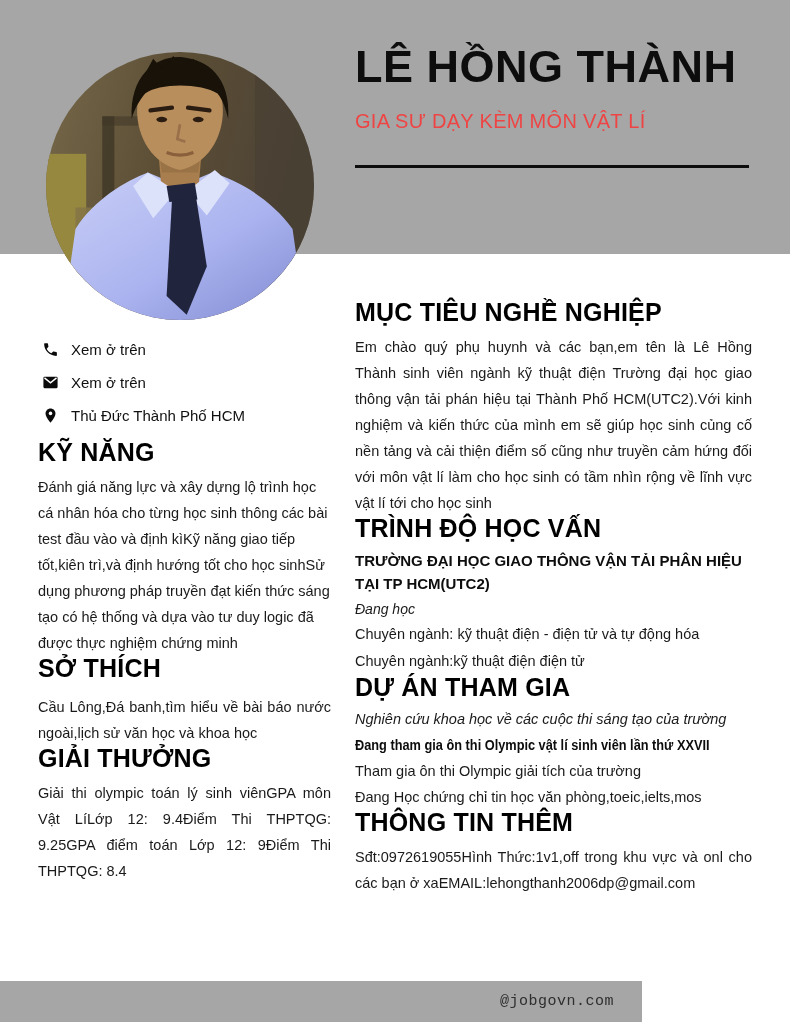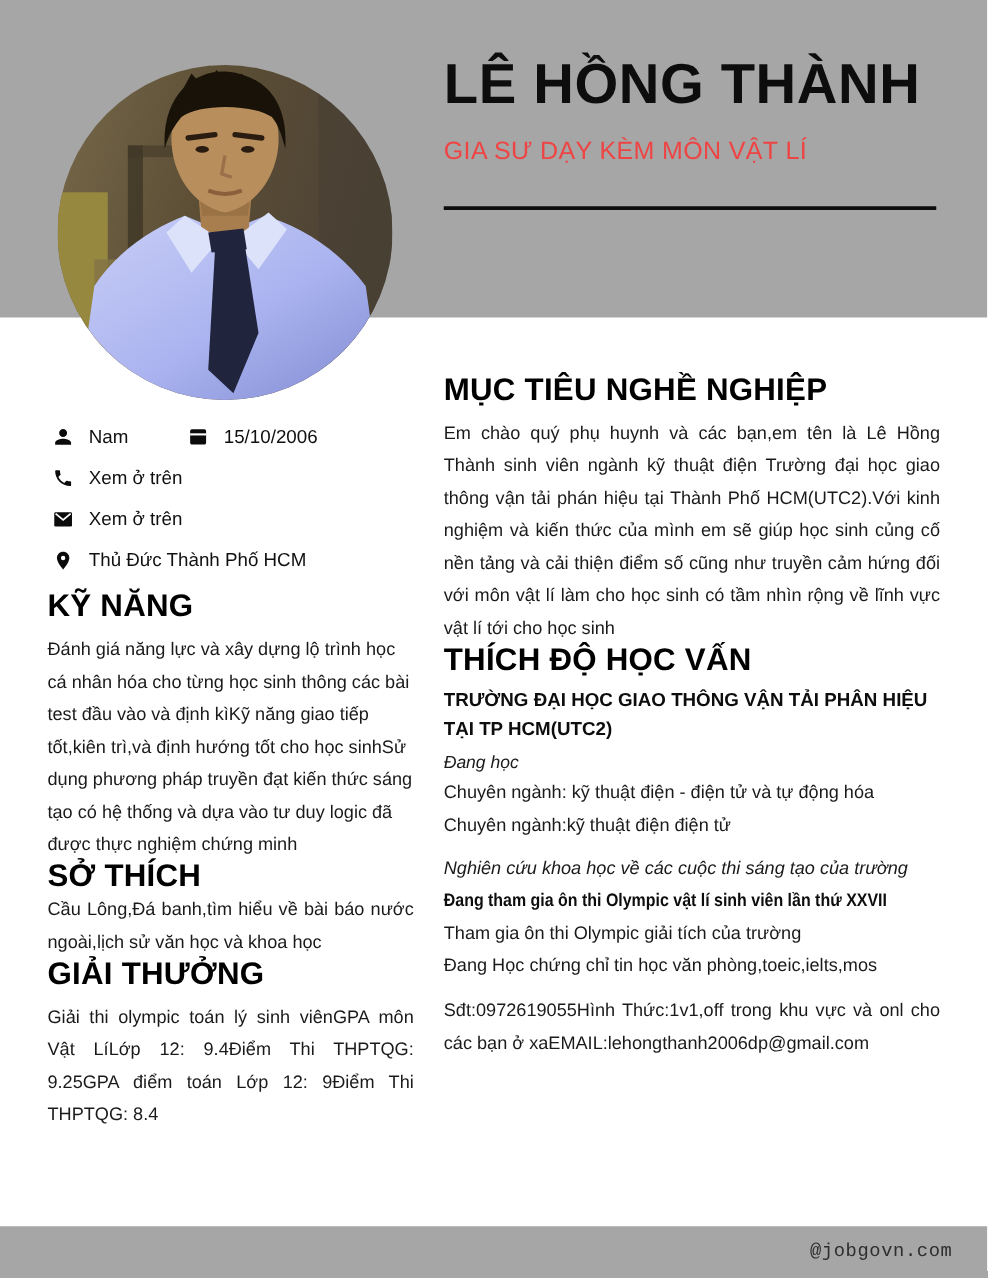--- a/index.html
+++ b/index.html
@@ -3,21 +3,21 @@
 <meta charset="utf-8">
 <title>CV</title>
 <style>
   html,body { margin:0; padding:0; background:#ffffff; }
   .page {
     position:relative; width:790px; height:1022px; background:#ffffff;
     font-family:"Liberation Sans", sans-serif; color:#111111; overflow:hidden;
   }
   .band-top { position:absolute; left:0; top:0; width:790px; height:254px; background:#a6a6a6; }
   .band-bottom {
-    position:absolute; left:0; top:981px; width:790px; height:41px; background:#a6a6a6;
+    position:absolute; left:0; top:981px; width:642px; height:41px; background:#a6a6a6;
     display:flex; align-items:center; justify-content:flex-end; box-sizing:border-box; padding-right:28px;
   }
   .footer-text { font-family:"Liberation Mono", monospace; font-size:15px; color:#2e2e2e; letter-spacing:0.5px; }
 
   .photo {
     position:absolute; left:46px; top:52px; width:268px; height:268px;
     border-radius:50%; overflow:hidden;
   }
   .photo svg { display:block; width:100%; height:100%; }
 
@@ -36,21 +36,21 @@
 
   h2.sec { margin:0; font-size:25px; line-height:24px; font-weight:bold; color:#000000; letter-spacing:0.2px; }
   .mt-skills   { margin-top:29px; }
   .mt-hobbies  { margin-top:16px; }
   .mt-awards   { margin-top:26px; }
   .mt-edu      { margin-top:22px; }
   .mt-proj     { margin-top:18px; }
   .mt-more     { margin-top:16px; }
 
   .body-text { margin:10px 0 0 0; font-size:14.5px; line-height:26px; color:#1a1a1a; }
-  .body-tight { margin-top:2px; }
+  .body-tight { margin-top:14px; }
   .justify { text-align:justify; }
 
   .school { margin:9px 0 0 0; font-size:15px; line-height:23px; font-weight:bold; color:#0d0d0d; }
   .status { margin:5px 0 0 0; font-size:14px; line-height:18px; font-style:italic; color:#1a1a1a; }
   .major  { margin:3px 0 0 0; font-size:14.5px; line-height:27px; color:#1a1a1a; }
   .major + .major { margin-top:0; }
 
   .proj-line { font-size:14.5px; line-height:26px; color:#1a1a1a; }
   .p-first { margin-top:7px; }
   .p-italic { font-style:italic; }
@@ -106,35 +106,20 @@
   </div>
 
   <div class="header-text">
     <h1 class="name">LÊ HỒNG THÀNH</h1>
     <div class="subtitle">GIA SƯ DẠY KÈM MÔN VẬT LÍ</div>
     <div class="rule"></div>
   </div>
 
   <div class="col-left">
 
-    <div class="crow">
-      <span class="cicon">
-        <svg viewBox="0 0 24 24">
-            <path d="M12 12c2.5 0 4.5-2 4.5-4.5S14.5 3 12 3 7.5 5 7.5 7.5 9.5 12 12 12zm0 2c-3 0-9 1.5-9 4.5V21h18v-2.5c0-3-6-4.5-9-4.5z"></path>
-          </svg>
-      </span>
-      <span class="gender-val">Nam</span>
-      <span class="cicon">
-        <svg viewBox="0 0 24 24">
-            <path d="M5 3.5h14c1.1 0 2 .9 2 2v13c0 1.1-.9 2-2 2H5c-1.1 0-2-.9-2-2v-13c0-1.1.9-2 2-2z"></path>
-            <rect x="3" y="8" width="18" height="2.4" fill="#ffffff"></rect>
-          </svg>
-      </span>
-      <span>15/10/2006</span>
-    </div>
 
     <div class="crow">
       <span class="cicon">
         <svg viewBox="0 0 24 24">
             <path d="M6.62 10.79c1.44 2.83 3.76 5.14 6.59 6.59l2.2-2.21c.27-.27.67-.36 1.02-.24 1.12.37 2.33.57 3.57.57.55 0 1 .45 1 1V20c0 .55-.45 1-1 1-9.39 0-17-7.61-17-17 0-.55.45-1 1-1h3.5c.55 0 1 .45 1 1 0 1.25.2 2.45.57 3.57.11.35.03.74-.25 1.02l-2.2 2.2z"></path>
           </svg>
       </span>
       <span>Xem ở trên</span>
     </div>
 
@@ -167,31 +152,33 @@
     <h2 class="sec mt-awards">GIẢI THƯỞNG</h2>
     <p class="body-text justify">Giải thi olympic toán lý sinh viênGPA môn Vật LíLớp 12: 9.4Điểm Thi THPTQG: 9.25GPA điểm toán Lớp 12: 9Điểm Thi THPTQG: 8.4</p>
 
   </div>
 
   <div class="col-right">
 
     <h2 class="sec">MỤC TIÊU NGHỀ NGHIỆP</h2>
     <p class="body-text justify">Em chào quý phụ huynh và các bạn,em tên là Lê Hồng Thành sinh viên ngành kỹ thuật điện Trường đại học giao thông vận tải phán hiệu tại Thành Phố HCM(UTC2).Với kinh nghiệm và kiến thức của mình em sẽ giúp học sinh củng cố nền tảng và cải thiện điểm số cũng như truyền cảm hứng đối với môn vật lí làm cho học sinh có tầm nhìn rộng về lĩnh vực vật lí tới cho học sinh</p>
 
-    <h2 class="sec mt-edu">THÍCH ĐỘ HỌC VẤN</h2>
+    <h2 class="sec mt-edu">TRÌNH ĐỘ HỌC VẤN</h2>
     <div class="school">TRƯỜNG ĐẠI HỌC GIAO THÔNG VẬN TẢI PHÂN HIỆU TẠI TP HCM(UTC2)</div>
     <div class="status">Đang học</div>
     <div class="major">Chuyên ngành: kỹ thuật điện - điện tử và tự động hóa</div>
     <div class="major">Chuyên ngành:kỹ thuật điện điện tử</div>
 
+    <h2 class="sec mt-proj">DỰ ÁN THAM GIA</h2>
     <div class="proj-line p-first p-italic">Nghiên cứu khoa học về các cuộc thi sáng tạo của trường</div>
     <div class="proj-line p-bold">Đang tham gia ôn thi Olympic vật lí sinh viên lần thứ XXVII</div>
     <div class="proj-line">Tham gia ôn thi Olympic giải tích của trường</div>
     <div class="proj-line">Đang Học chứng chỉ tin học văn phòng,toeic,ielts,mos</div>
 
+    <h2 class="sec mt-more">THÔNG TIN THÊM</h2>
     <p class="body-text justify">Sđt:0972619055Hình Thức:1v1,off trong khu vực và onl cho các bạn ở xaEMAIL:lehongthanh2006dp@gmail.com</p>
 
   </div>
 
   <div class="band-bottom">
     <span class="footer-text">@jobgovn.com</span>
   </div>
 
 </div>
 

